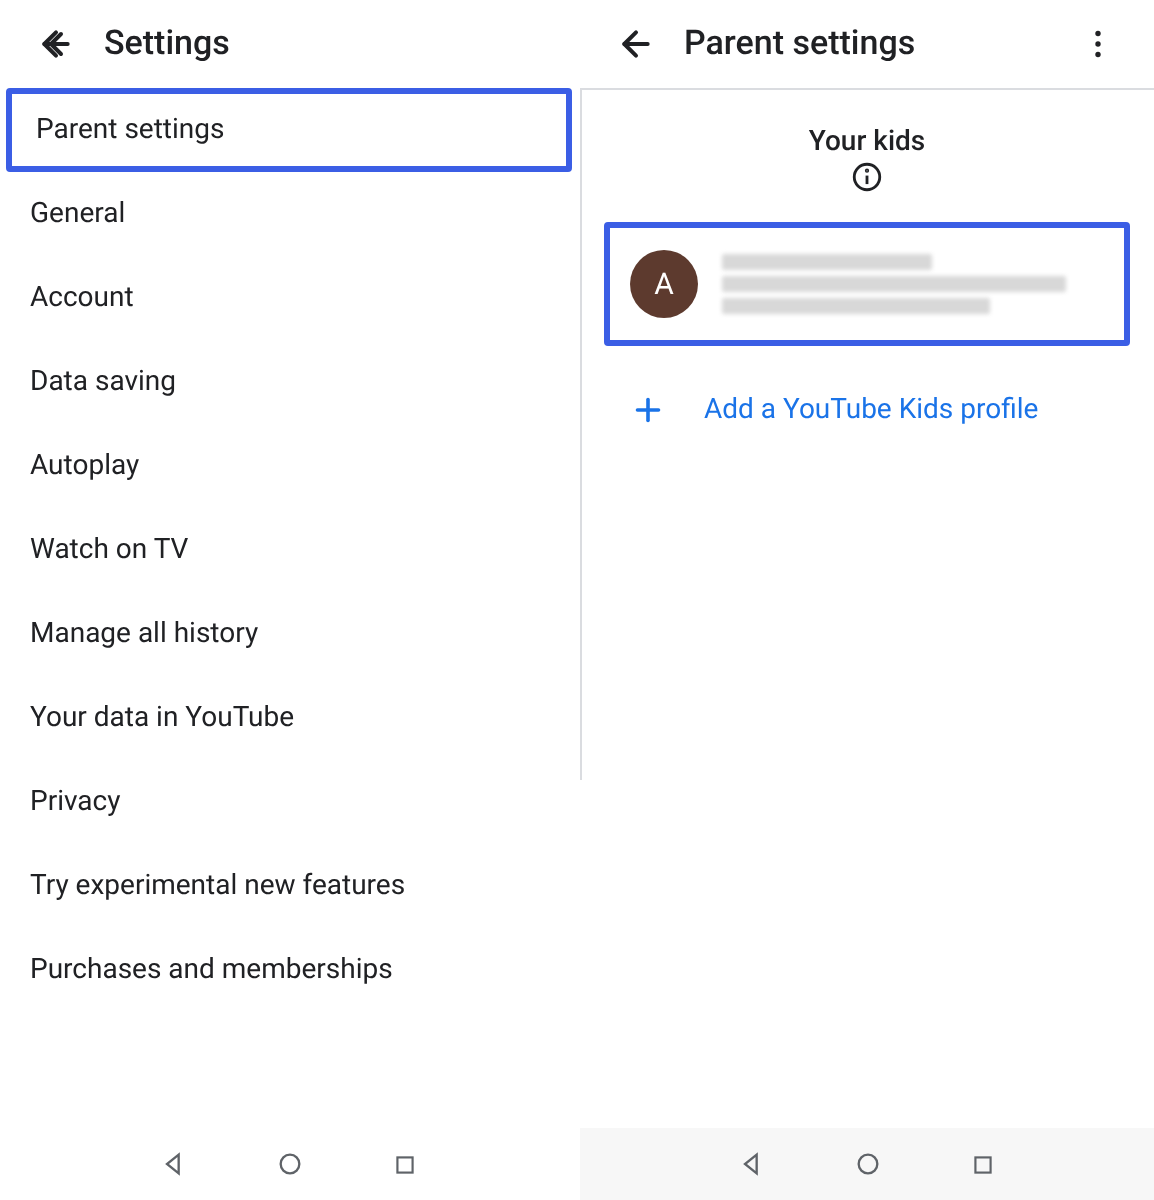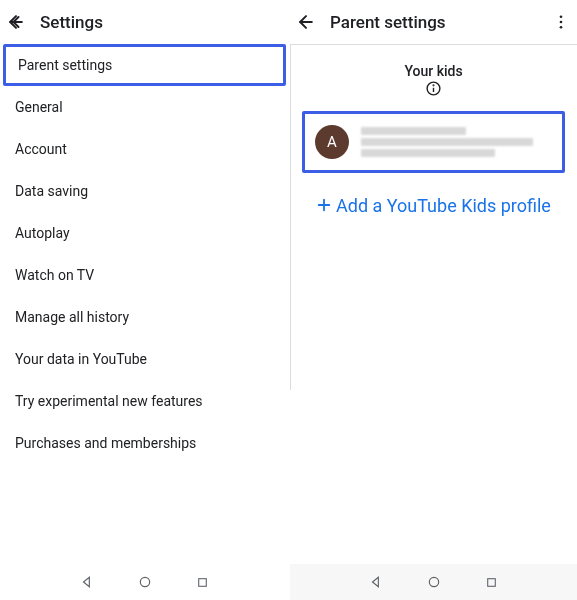--- a/index.html
+++ b/index.html
@@ -24,21 +24,21 @@
       left: 0;
       top: 44px;
       width: 1px;
       height: 346px;
       background: #dadce0;
     }
     .appbar {
       display: flex;
       align-items: center;
       height: 44px;
-      padding: 0 0;
+      padding: 0 12px;
     }
     .appbar .back {
       width: 32px; height: 32px;
       display: flex; align-items: center; justify-content: center;
       cursor: pointer;
     }
     .appbar .title {
       font-size: 17px;
       font-weight: 500;
       margin-left: 8px;
@@ -108,21 +108,22 @@
       padding: 14px 22px;
       cursor: pointer;
     }
     .plus-icon {
       width: 24px; height: 24px;
       display: flex; align-items: center; justify-content: center;
       color: #1a73e8;
     }
     .add-label {
       color: #1a73e8;
-      font-size: 18px;
+      font-size: 14px;
+      margin-left: 16px;
     }
     .navbar {
       height: 36px;
       display: flex;
       align-items: center;
       justify-content: center;
       gap: 42px;
     }
     .pane-right .navbar { background: #f7f7f7; }
     .nav-btn {
@@ -149,20 +150,21 @@
 
   <div class="list">
     <div class="list-item highlight-box">Parent settings</div>
     <div class="list-item">General</div>
     <div class="list-item">Account</div>
     <div class="list-item">Data saving</div>
     <div class="list-item">Autoplay</div>
     <div class="list-item">Watch on TV</div>
     <div class="list-item">Manage all history</div>
     <div class="list-item">Your data in YouTube</div>
+    <div class="list-item">Privacy</div>
     <div class="list-item">Try experimental new features</div>
     <div class="list-item">Purchases and memberships</div>
   </div>
 
   <div class="navbar">
     <div class="nav-btn">
       <svg width="14" height="14" viewBox="0 0 24 24" fill="none" stroke="#5f6368" stroke-width="2">
           <polygon points="16 4 16 20 6 12"></polygon>
         </svg>
     </div>

